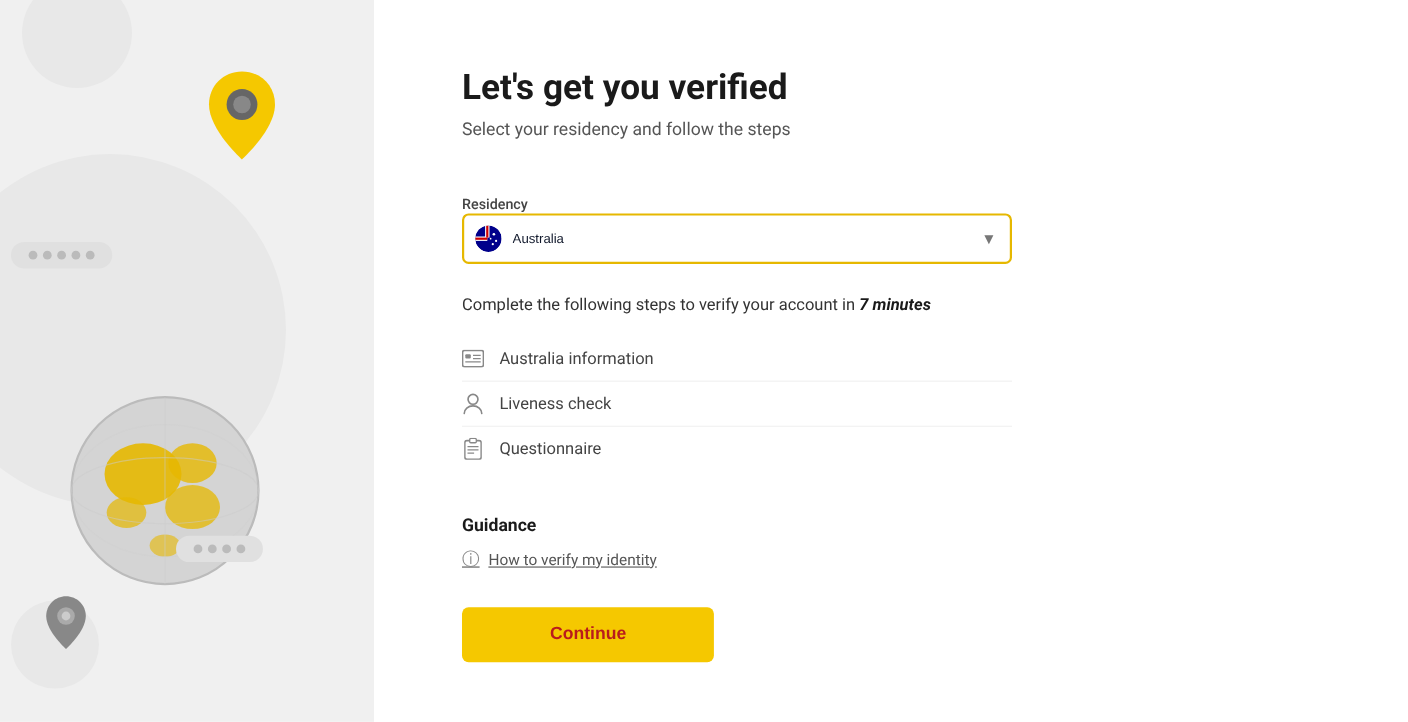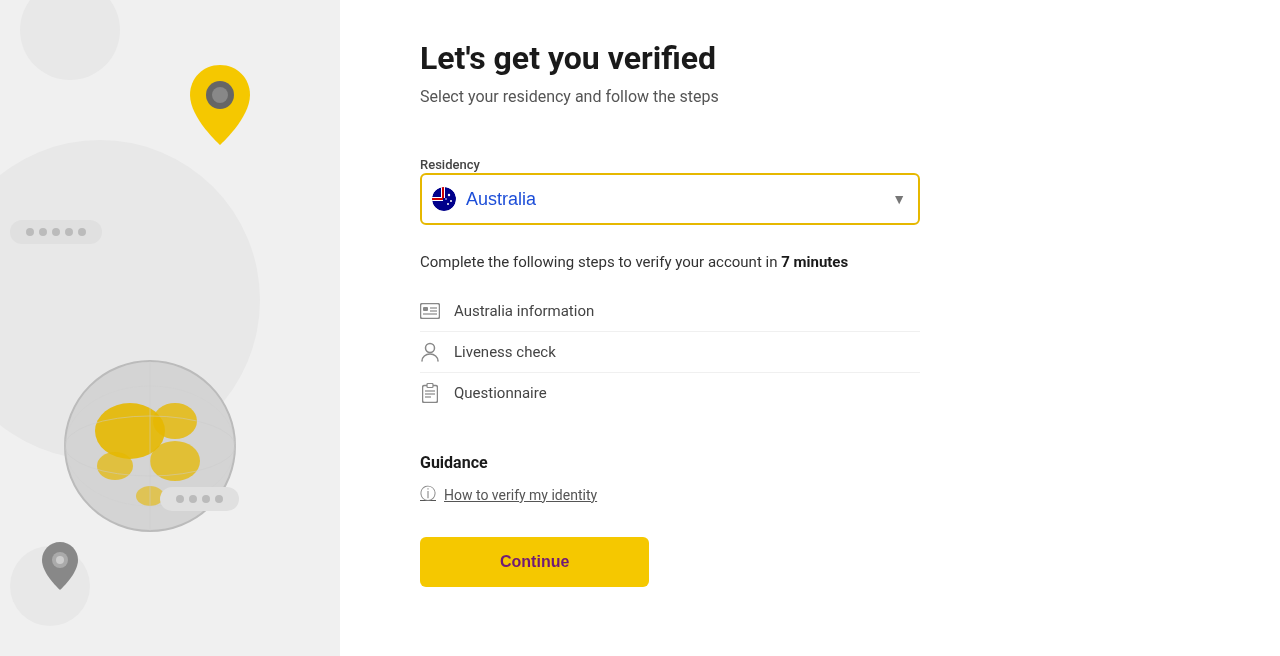--- a/index.html
+++ b/index.html
@@ -107,21 +107,21 @@
       border-radius: 50%;
       background: #bbb;
     }
 
     .right-panel {
       flex: 1;
       background: #ffffff;
       display: flex;
       align-items: flex-start;
       justify-content: flex-start;
-      padding: 39px 80px;
+      padding: 60px 80px;
       overflow-y: auto;
     }
 
     .content {
       max-width: 500px;
       width: 100%;
     }
 
     .page-title {
       font-size: 32px;
@@ -148,22 +148,22 @@
     .select-wrapper {
       position: relative;
       margin-bottom: 28px;
     }
 
     .select-wrapper select {
       width: 100%;
       padding: 14px 40px 14px 44px;
       border: 2px solid #e6b800;
       border-radius: 6px;
-      font-size: 18px;
-      color: #1d4ed8;
+      font-size: 12px;
+      color: #0f172a;
       background: #fff;
       cursor: pointer;
       appearance: none;
       -webkit-appearance: none;
       outline: none;
     }
 
     .flag-icon {
       position: absolute;
       left: 12px;
@@ -188,20 +188,21 @@
 
     .steps-intro {
       font-size: 15px;
       color: #333;
       margin-bottom: 20px;
     }
 
     .steps-intro strong {
       font-weight: 700;
       color: #1a1a1a;
+      font-style: italic;
     }
 
     .steps-list {
       list-style: none;
       margin-bottom: 28px;
     }
 
     .step-item {
       display: flex;
       align-items: center;
@@ -246,21 +247,21 @@
       margin-bottom: 32px;
     }
 
     .guidance-link-icon {
       font-size: 16px;
       color: #888;
     }
 
     .continue-btn {
       background: #f5c800;
-      color: #701a75;
+      color: #b91c1c;
       border: none;
       border-radius: 6px;
       padding: 16px 80px;
       font-size: 16px;
       font-weight: 600;
       cursor: pointer;
       display: inline-block;
     }
 
     

